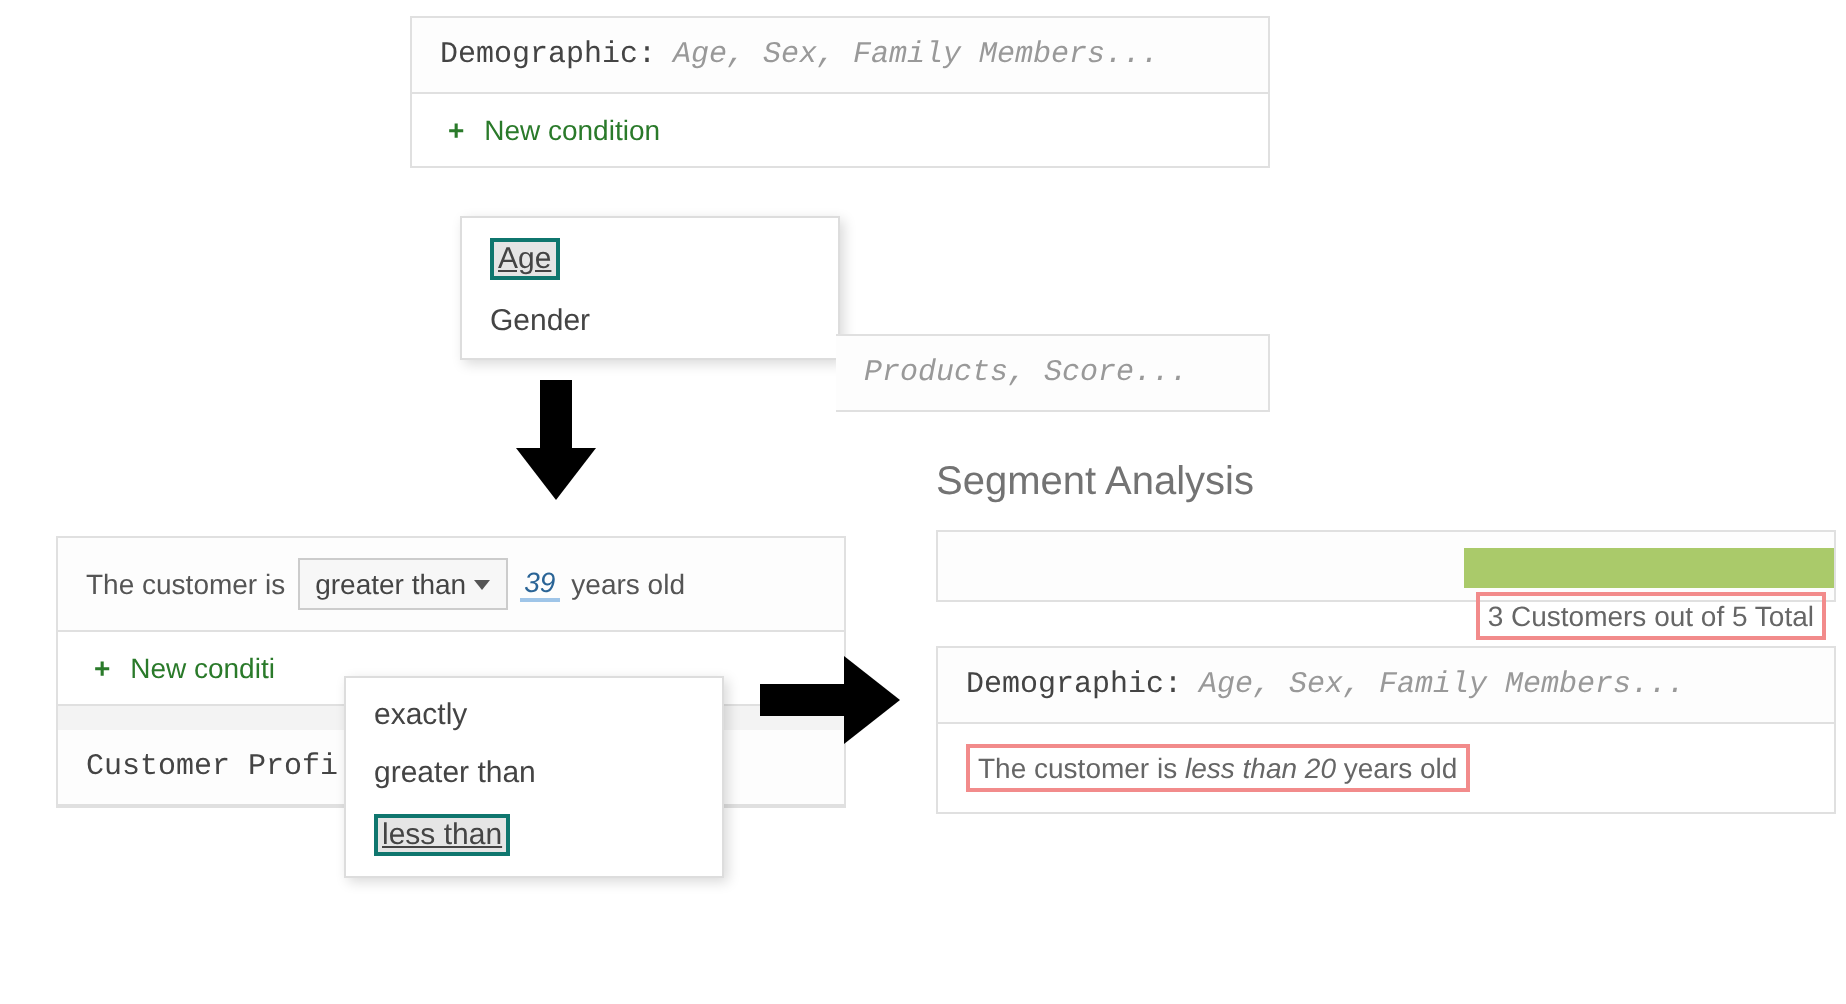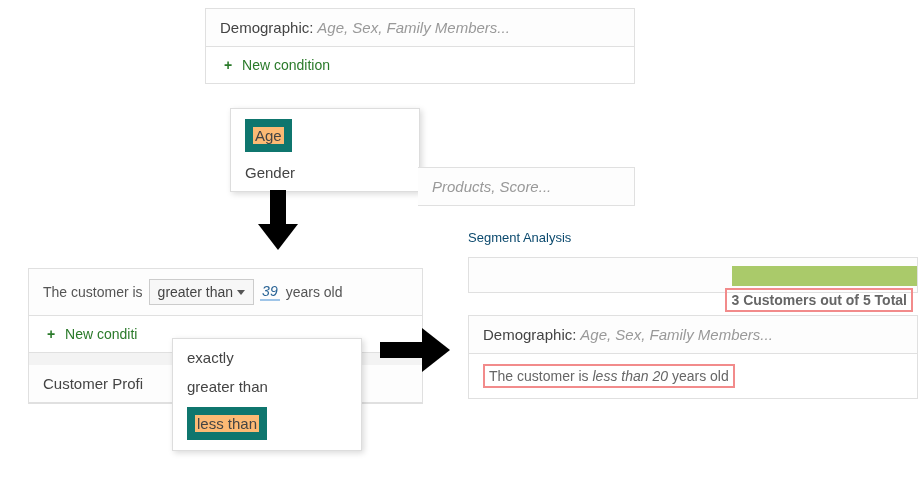--- a/index.html
+++ b/index.html
@@ -16,20 +16,21 @@
   }
   .panel {
     position: absolute;
     background: #fff;
     border: 1px solid #e0e0e0;
   }
   .header-row {
     padding: 10px 14px;
     border-bottom: 1px solid #e0e0e0;
     background: #fdfdfd;
+    font-family: Liberation Mono, monospace;
   }
   .label-dark {
     color: #444;
     font-size: 15px;
   }
   .label-muted {
     color: #999;
     font-style: italic;
     font-size: 15px;
   }
@@ -49,24 +50,25 @@
     border: 1px solid #ddd;
     box-shadow: 2px 2px 6px rgba(0,0,0,0.15);
     padding: 4px 0;
   }
   .dropdown .item {
     padding: 6px 14px;
     color: #444;
     font-size: 15px;
   }
   .highlight-box {
-    border: 8px solid #0f766e;
-    background: #fdba74;
+    border: 2px solid #0f766e;
+    background: #e5e5e5;
     display: inline-block;
     padding: 0 2px;
+    text-decoration: underline;
   }
   .highlight-border {
     border: 2px solid #f28b8b;
     display: inline-block;
     padding: 2px 4px;
   }
   .arrow-down {
     position: absolute;
   }
   .arrow-right {
@@ -98,37 +100,36 @@
     border-right: 4px solid transparent;
     border-top: 5px solid #555;
   }
   .age-value {
     color: #2a6496;
     font-style: italic;
     border-bottom: 2px solid #9fc5e8;
     padding: 0 2px;
   }
   .section-title {
-    color: #0c4a6e;
-    font-size: 13px;
+    color: #737373;
+    font-size: 20px;
     padding: 8px 0 12px 0;
   }
   .link-blue {
     color: #2a6496;
     font-size: 14px;
   }
   .bar-green {
     background: #aaca6a;
     height: 20px;
     display: inline-block;
   }
   .result-text {
     color: #666;
     font-size: 14px;
-    font-weight: bold;
   }
   .cond-text {
     color: #666;
     font-size: 14px;
     font-style: italic;
   }
 </style>
 </head>
 <body>
 

